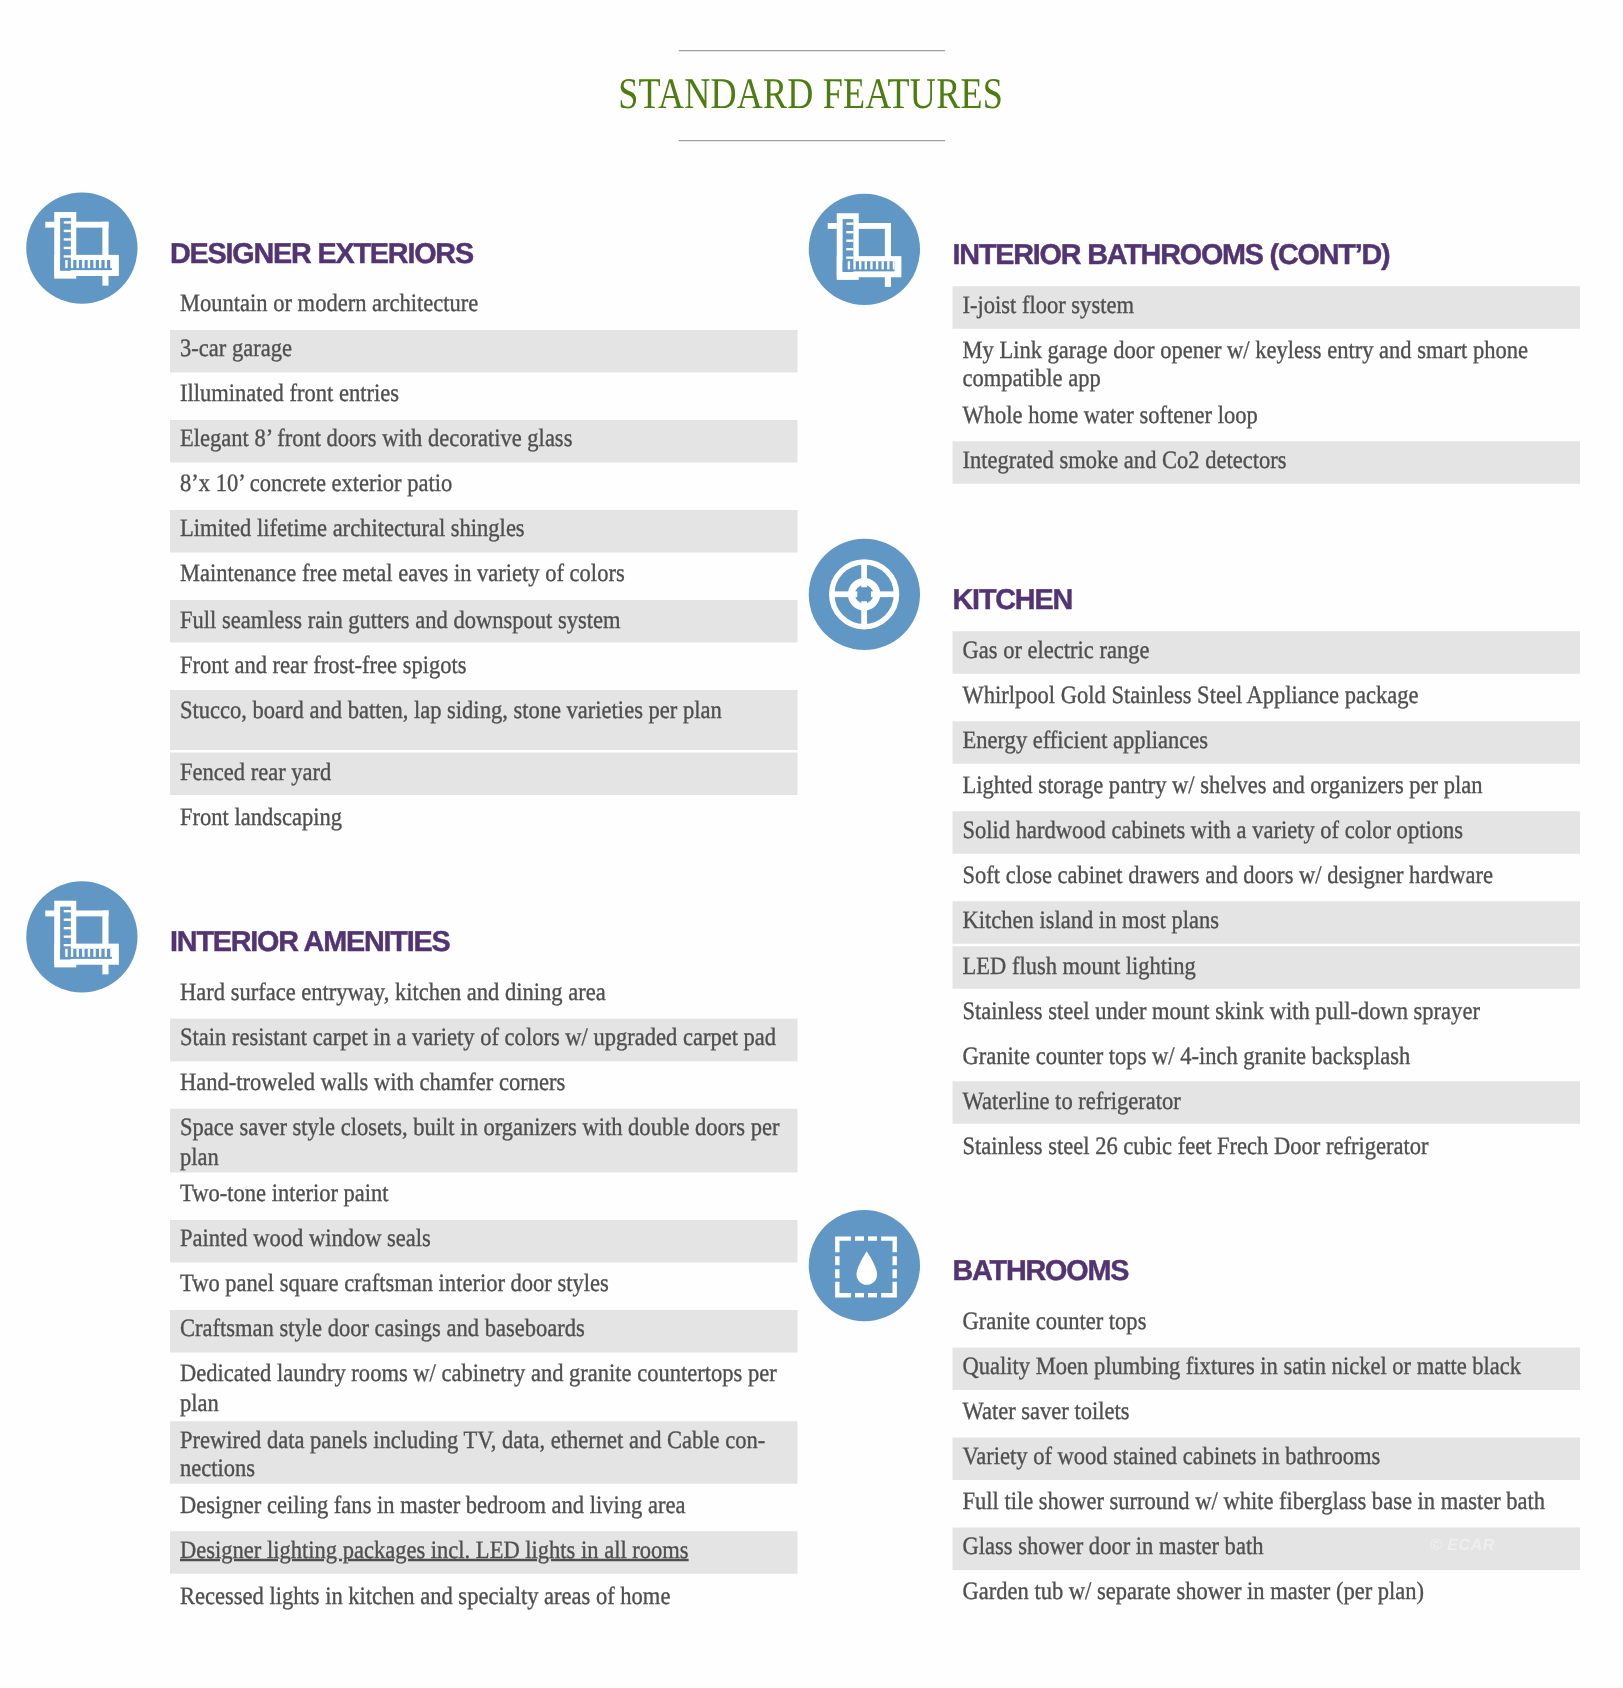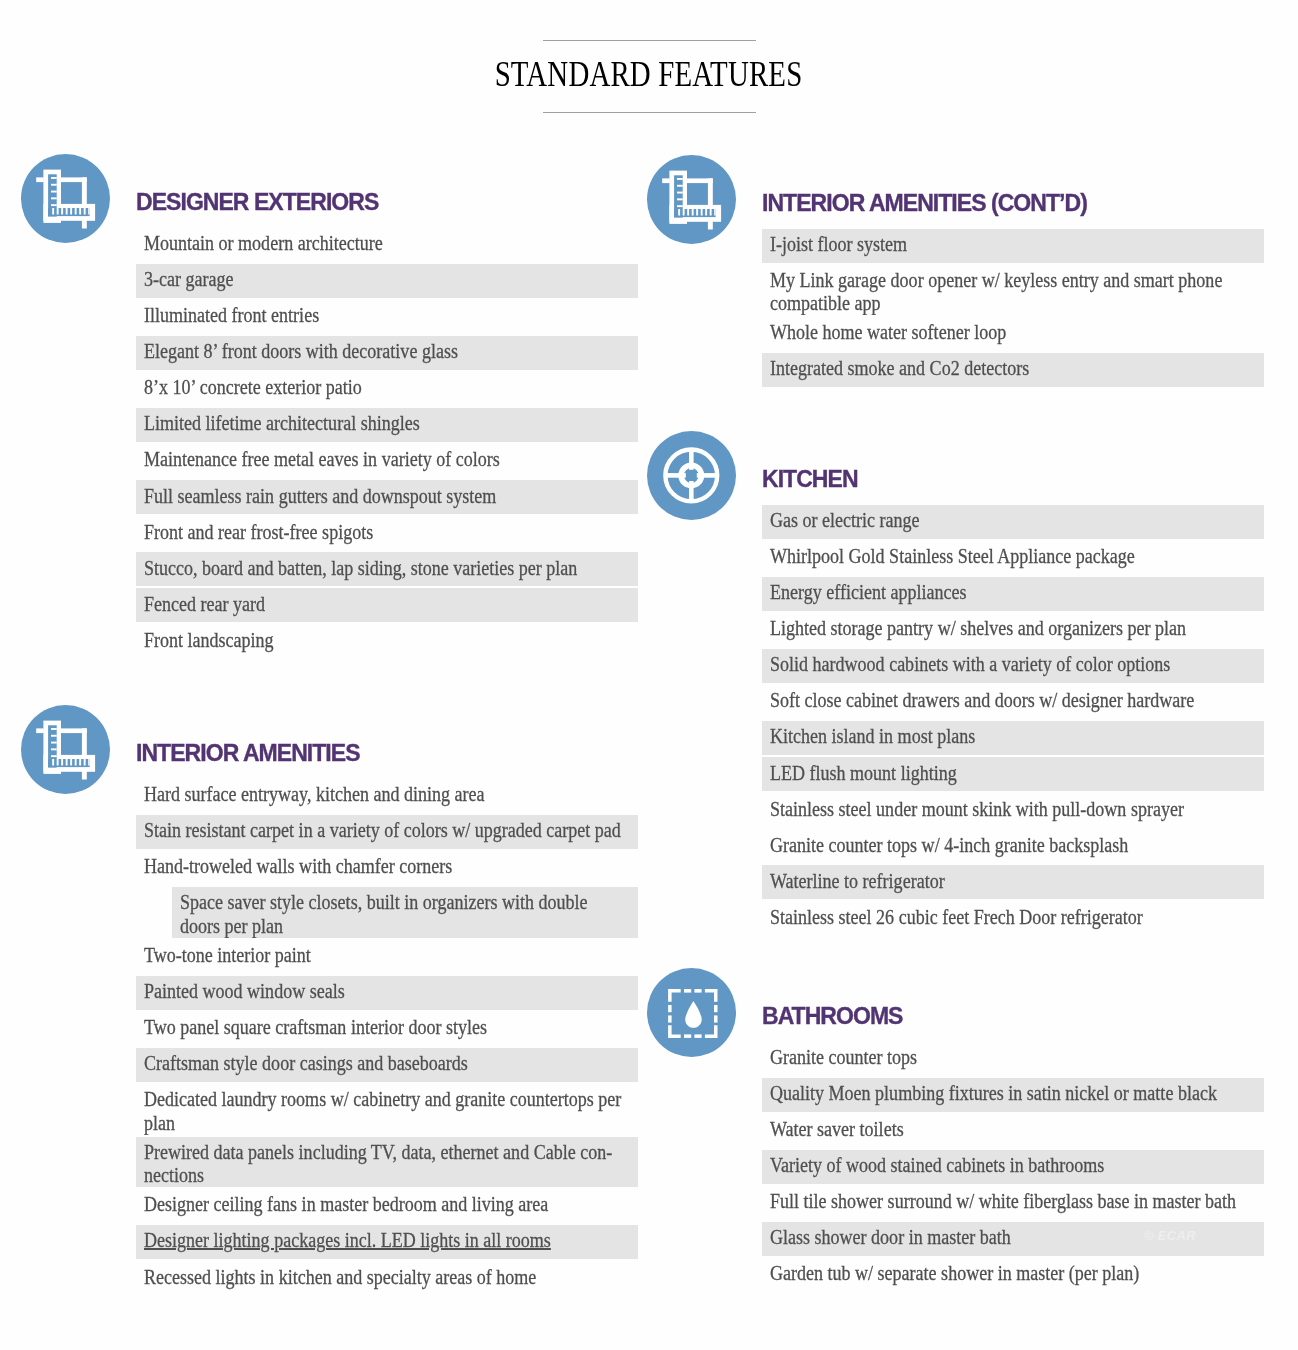--- a/index.html
+++ b/index.html
@@ -11,21 +11,21 @@
     font-family:"Liberation Serif",serif;
     position:relative;overflow:hidden;
     -webkit-font-smoothing:antialiased;
   }
 
   
   .title-block{position:absolute;left:0;top:40px;width:1298px;text-align:center;}
   .rule{width:213px;height:1px;background:#a0a0a0;margin:0 auto;}
   .page-title{
     font-family:"Liberation Serif",serif;
-    font-size:35px;font-weight:400;color:#000000;
+    font-size:35px;font-weight:400;color:#4d7c0f;
     line-height:1;
     margin:0;padding:16px 0 20px 0;
     letter-spacing:0.2px;
   }
   .page-title span{display:inline-block;transform:scaleX(.825);transform-origin:center;}
 
   
   .column{position:absolute;top:0;}
   #col-left{left:0;width:649px;}
   #col-right{left:626px;width:660px;}
@@ -149,21 +149,21 @@
           </div>
           <div class="row" style="height: 34px;">
             <span>Maintenance free metal eaves in variety of colors</span>
           </div>
           <div class="row alt" style="height: 34px;">
             <span>Full seamless rain gutters and downspout system</span>
           </div>
           <div class="row" style="height: 34px;">
             <span>Front and rear frost-free spigots</span>
           </div>
-          <div class="row alt" style="height: 34px;">
+          <div class="row alt" style="height: 48px;">
             <span>Stucco, board and batten, lap siding, stone varieties per plan</span>
           </div>
           <div class="row alt" style="height: 34px;">
             <span>Fenced rear yard</span>
           </div>
           <div class="row" style="height: 34px;">
             <span>Front landscaping</span>
           </div>
         </div>
       </div>
@@ -215,21 +215,21 @@
         <div class="rows">
           <div class="row" style="height: 34px;">
             <span>Hard surface entryway, kitchen and dining area</span>
           </div>
           <div class="row alt" style="height: 34px;">
             <span>Stain resistant carpet in a variety of colors w/ upgraded carpet pad</span>
           </div>
           <div class="row" style="height: 34px;">
             <span>Hand-troweled walls with chamfer corners</span>
           </div>
-          <div class="row alt" style="height: 50.6px; margin-left: 36px;">
+          <div class="row alt" style="height: 50.6px;">
             <span>Space saver style closets, built in organizers with double doors per plan</span>
           </div>
           <div class="row" style="height: 34px;">
             <span>Two-tone interior paint</span>
           </div>
           <div class="row alt" style="height: 34px;">
             <span>Painted wood window seals</span>
           </div>
           <div class="row" style="height: 34px;">
             <span>Two panel square craftsman interior door styles</span>
@@ -293,21 +293,21 @@
         <rect x="44.7" y="54.0" width="1.9" height="6.5"></rect>
         <rect x="49.2" y="54.0" width="1.9" height="6.5"></rect>
         <rect x="53.7" y="54.0" width="1.9" height="6.5"></rect>
         <rect x="58.2" y="54.0" width="1.9" height="6.5"></rect>
         <rect x="62.7" y="54.0" width="1.9" height="6.5"></rect>
         <rect x="67.2" y="54.0" width="1.4" height="6.5"></rect>
       </g>
     </svg>
       </div>
       <div class="sec-body">
-        <div class="sec-title"><span>INTERIOR AMENITIES (CONT’D)</span></div>
+        <div class="sec-title"><span>INTERIOR BATHROOMS (CONT’D)</span></div>
         <div class="rows">
           <div class="row alt" style="height: 34px;">
             <span>I-joist floor system</span>
           </div>
           <div class="row" style="height: 50.6px;">
             <span>My Link garage door opener w/ keyless entry and smart phone compatible app</span>
           </div>
           <div class="row" style="height: 34px;">
             <span>Whole home water softener loop</span>
           </div>

